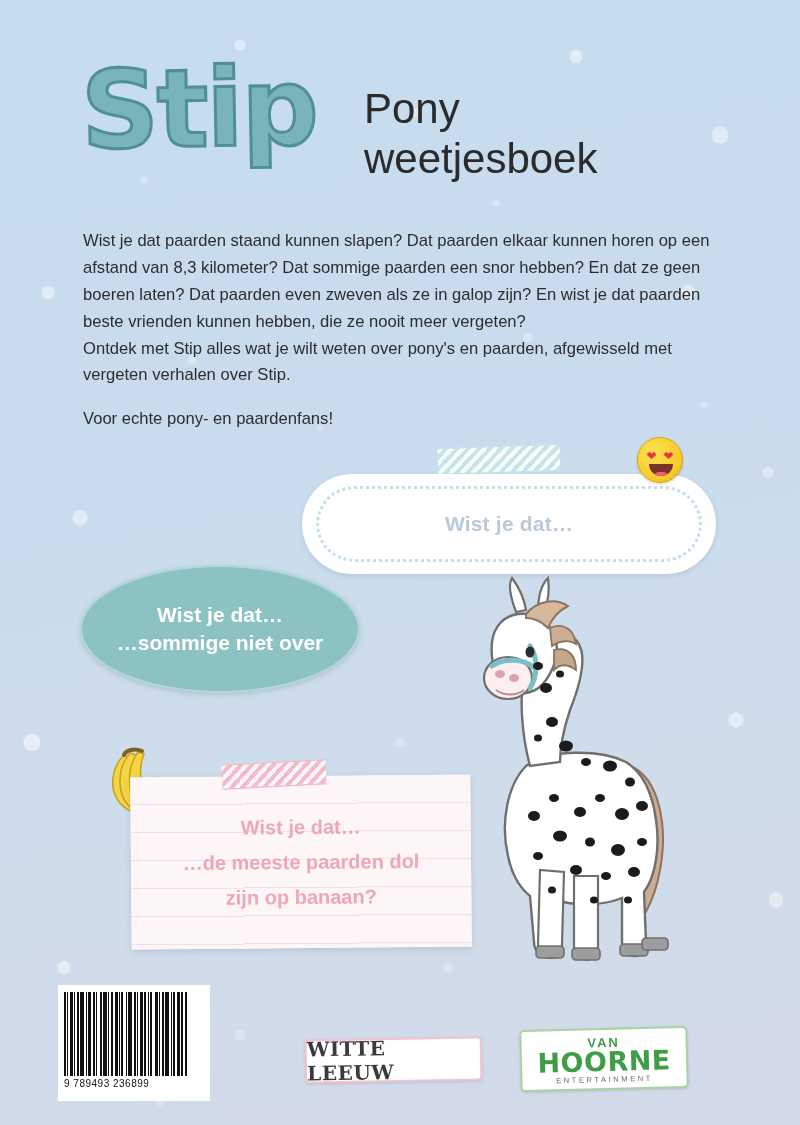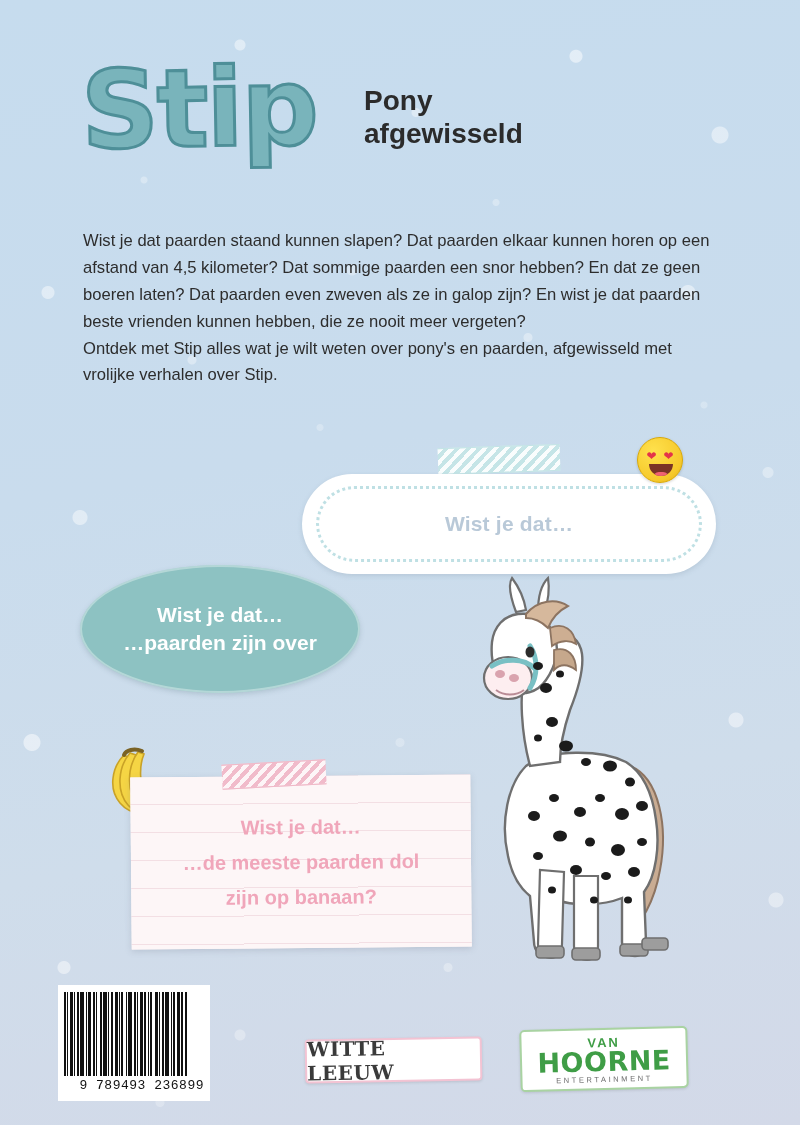--- a/index.html
+++ b/index.html
@@ -56,21 +56,21 @@
     font-size: 108px; font-weight: bold;
     color: #79b4bb;
     letter-spacing: -2px;
     -webkit-text-stroke: 3px #4e8f98;
     line-height: .95;
     display: inline-block;
     transform: rotate(-1deg);
   }
   .sub {
     position: absolute; left: 283px; top: 26px;
-    font-size: 28px; font-weight: bold; color: #2b2b2b;
+    font-size: 42px; font-weight: normal; color: #2b2b2b;
     line-height: 1.18;
   }
 
   
   .blurb {
     position: absolute; left: 83px; top: 228px; width: 635px;
     font-size: 16.6px; line-height: 1.62; color: #2d2d2d;
   }
   .blurb p { margin-bottom: 0; }
   .blurb .gap { margin-top: 17px; }
@@ -165,22 +165,22 @@
   .horse { position: absolute; left: 434px; top: 570px; width: 270px; height: 420px; }
 
   
   .barcode-box {
     position: absolute; left: 58px; top: 985px; width: 152px; height: 116px;
     background: #fff; padding: 7px 6px 2px;
   }
   .bars { display: flex; align-items: flex-end; height: 84px; gap: 0; }
   .bars i { display: block; background: #111; height: 100%; }
   .isbn {
-    font-family: Liberation Mono, monospace;
-    font-size: 13px; text-align: right; letter-spacing: .5px; color: #111;
+    font-family: Liberation Sans, sans-serif;
+    font-size: 10px; text-align: left; letter-spacing: .5px; color: #111;
     margin-top: 2px;
   }
 
   
   .logo-wl {
     position: absolute; left: 305px; top: 1038px; width: 177px; height: 44px;
     background: #fff; border: 2px solid #f3c3d3; border-radius: 4px;
     display: flex; align-items: center; justify-content: center;
     transform: rotate(-1deg);
     box-shadow: 0 1px 3px rgba(0,0,0,.12);
@@ -206,46 +206,47 @@
 </style>
 </head>
 <body>
 
 <div class="page">
 
   <div class="title-row">
     <div class="stip">Stip</div>
     <div class="sub">
       <div>Pony</div>
-      <div>afgewisseld</div>
+      <div>weetjesboek</div>
     </div>
   </div>
 
   <div class="blurb">
-    <p>Wist je dat paarden staand kunnen slapen? Dat paarden elkaar kunnen horen op een afstand van 4,5 kilometer? Dat sommige paarden een snor hebben? En dat ze geen boeren laten? Dat paarden even zweven als ze in galop zijn? En wist je dat paarden beste vrienden kunnen hebben, die ze nooit meer vergeten?</p>
-    <p>Ontdek met Stip alles wat je wilt weten over pony's en paarden, afgewisseld met vrolijke verhalen over Stip.</p>
+    <p>Wist je dat paarden staand kunnen slapen? Dat paarden elkaar kunnen horen op een afstand van 8,3 kilometer? Dat sommige paarden een snor hebben? En dat ze geen boeren laten? Dat paarden even zweven als ze in galop zijn? En wist je dat paarden beste vrienden kunnen hebben, die ze nooit meer vergeten?</p>
+    <p>Ontdek met Stip alles wat je wilt weten over pony's en paarden, afgewisseld met vergeten verhalen over Stip.</p>
+    <p class="gap">Voor echte pony- en paardenfans!</p>
   </div>
 
   <div class="tape-teal"></div>
   <div class="bubble-white">
     <div class="txt">
       <div class="l1">Wist je dat…</div>
     </div>
   </div>
 
   <div class="emoji">
     <div class="eye l">❤</div>
     <div class="eye r">❤</div>
     <div class="mouth"></div>
   </div>
 
   <div class="bubble-teal">
     <div class="txt">
       <div>Wist je dat…</div>
-      <div>…paarden zijn over</div>
+      <div>…sommige niet over</div>
     </div>
   </div>
 
   <svg class="bananas" viewBox="0 0 100 90">
     <g stroke="#c9a227" stroke-width="1.6" fill="#f5d544">
       <path d="M30 10 C18 22 14 44 26 58 C36 70 58 74 74 64 C62 70 44 66 36 54 C28 42 28 24 34 12 Z"></path>
       <path d="M36 8 C24 22 22 46 34 60 C46 74 70 76 86 64 C72 72 52 68 44 54 C36 40 36 22 42 10 Z"></path>
       <path d="M44 7 C33 22 32 48 45 62 C57 75 78 76 92 66 C78 72 60 68 53 54 C45 40 45 21 50 9 Z"></path>
     </g>
     <path d="M30 10 C32 5 40 3 48 6" stroke="#7a6224" stroke-width="4" fill="none" stroke-linecap="round"></path>

